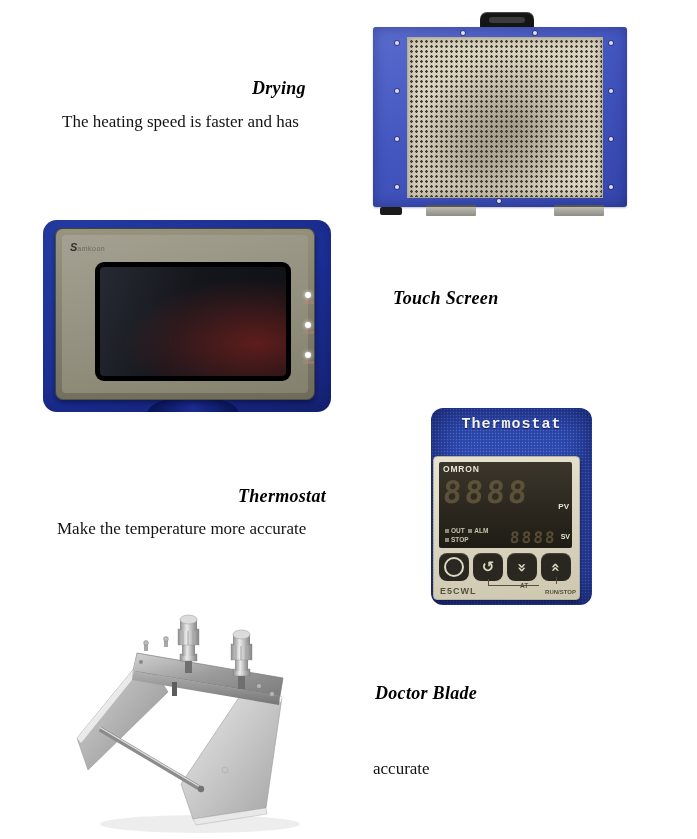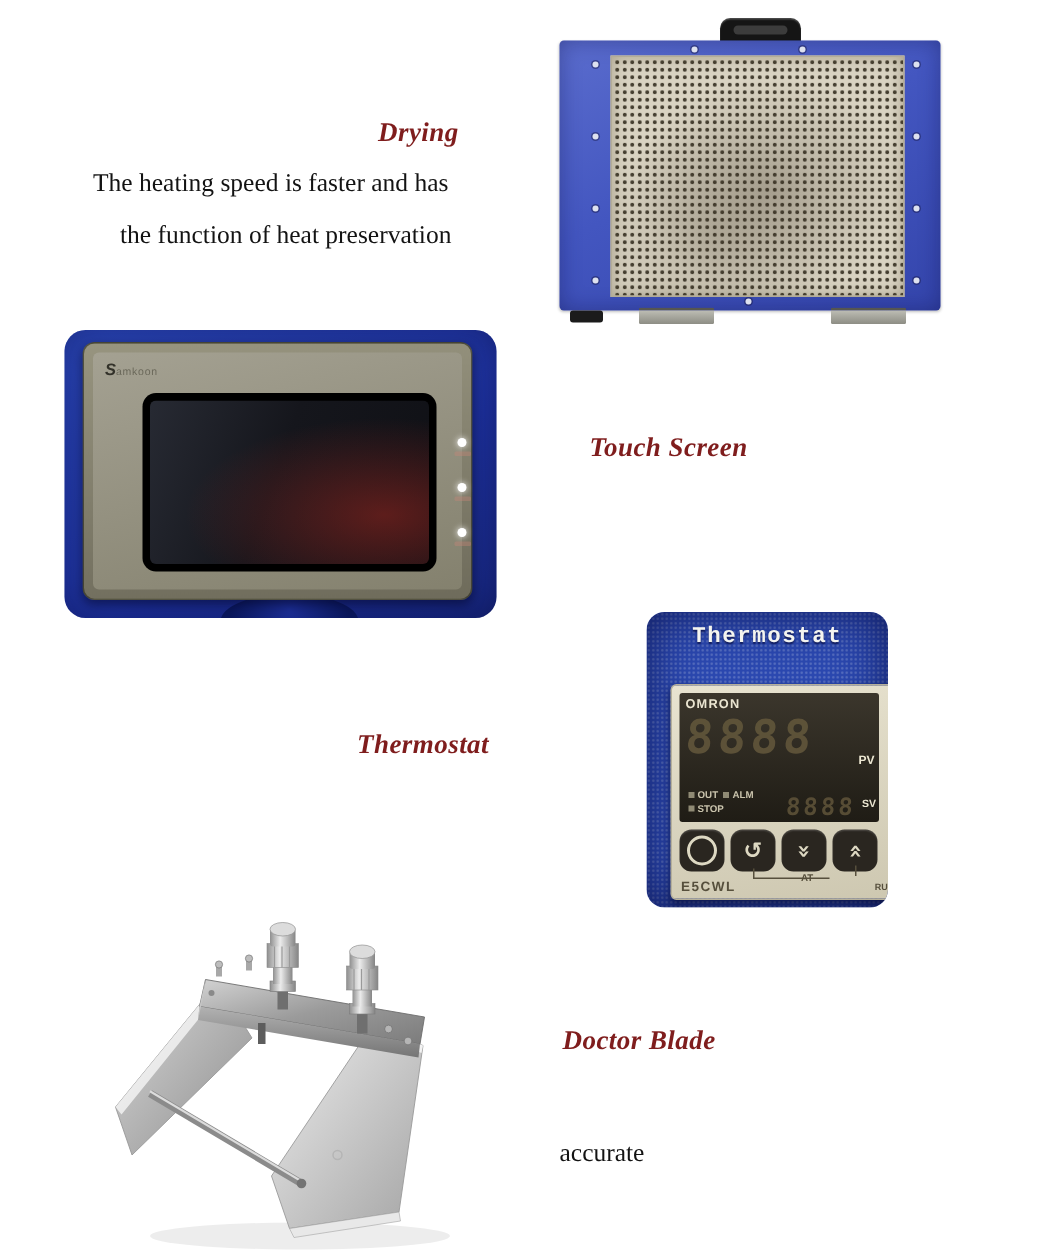--- a/index.html
+++ b/index.html
@@ -1,20 +1,20 @@
 <!DOCTYPE html>
 <html><head>
 <meta charset="utf-8">
 <style>
   html,body{margin:0;padding:0;background:#fff;}
   .canvas{position:relative;width:697px;height:839px;background:#ffffff;overflow:hidden;
           font-family:"Liberation Serif",serif;}
   
   .f-title{position:absolute;white-space:nowrap;font-style:italic;font-weight:bold;
-           font-size:18px;color:#7f1d1d;letter-spacing:.3px;}
+           font-size:18px;color:#000000;letter-spacing:.3px;}
   .f-line{position:absolute;white-space:nowrap;font-weight:normal;font-size:17px;color:#131313;}
   #f1-title{left:252px;top:78px;}
   #f1-l1{left:62px;top:112px;}
   #f1-l2{left:80px;top:147px;}
   #f2-title{left:393px;top:288px;}
   #f2-l1{left:373px;top:323px;}
   #f3-title{left:238px;top:486px;}
   #f3-l1{left:57px;top:519px;}
   #f4-title{left:375px;top:683px;}
   #f4-l1{left:373px;top:722px;}
@@ -69,23 +69,23 @@
 
   
   .photo-thermo{position:absolute;left:431px;top:408px;width:161px;height:197px;border-radius:12px;
       background-color:#2b48b0;
       background-image:radial-gradient(rgba(255,255,255,.22) .5px,rgba(255,255,255,0) 1.1px);
       background-size:3px 3px;
       box-shadow:inset 0 0 34px rgba(2,2,45,.65);overflow:hidden;}
   .th-caption{position:absolute;left:0;right:0;top:8px;text-align:center;
       font-family:"Liberation Mono",monospace;font-weight:bold;font-size:15px;color:#f4f4ef;
       letter-spacing:1px;text-shadow:0 1px 1px rgba(0,0,40,.6);}
-  .th-ctrl{position:absolute;left:16px;top:48px;width:145px;height:142px;border-radius:4px;
+  .th-ctrl{position:absolute;left:2px;top:48px;width:145px;height:142px;border-radius:4px;
       background:linear-gradient(170deg,#e8e3d0,#cdc7b0);border:1px solid #b6b09a;
-      box-shadow:0 3px 6px rgba(0,0,30,.55);padding-left:24px;}
+      box-shadow:0 3px 6px rgba(0,0,30,.55);}
   .th-disp{position:absolute;left:5px;top:5px;width:133px;height:86px;border-radius:2px;
       background:linear-gradient(#3b362c,#1f1c15);}
   .th-omron{position:absolute;left:4px;top:2px;font-family:"Liberation Sans",sans-serif;
       font-weight:bold;font-size:8.5px;color:#eae5d1;letter-spacing:.8px;}
   .th-pvdigits{position:absolute;left:4px;top:12px;font-family:"DejaVu Sans Mono",monospace;
       font-weight:bold;font-size:31px;color:rgba(100,88,60,.85);letter-spacing:3px;transform:skewX(-4deg);}
   .th-pv{position:absolute;right:3px;top:40px;font-family:"Liberation Sans",sans-serif;
       font-weight:bold;font-size:8px;color:#ece7d2;}
   .th-ind{position:absolute;left:6px;font-family:"Liberation Sans",sans-serif;
       font-size:6.5px;font-weight:bold;color:#c9c3ac;}
@@ -116,21 +116,20 @@
   
   .photo-blade{position:absolute;left:50px;top:600px;width:290px;height:239px;}
 </style>
 </head>
 <body>
 
 <div class="canvas">
 
   <div class="f-title" id="f1-title">Drying</div>
   <div class="f-line" id="f1-l1">The heating speed is faster and has</div>
-  <div class="f-line" id="f1-l2">the function of heat preservation</div>
 
   <div class="photo-drying">
     <div class="dry-handle">
         <div class="dry-handle-slot"></div>
       </div>
     <div class="dry-box">
       <div class="dry-panel">
         <div class="dry-panel-stain"></div>
       </div>
       <div class="screw" style="left:22px;top:14px;"></div>
@@ -166,20 +165,21 @@
         <div class="ts-led-label" style="top:66px;"></div>
         <div class="ts-led" style="top:87px;"></div>
         <div class="ts-led-label" style="top:96px;"></div>
         <div class="ts-led" style="top:117px;"></div>
         <div class="ts-led-label" style="top:126px;"></div>
       </div>
     </div>
   </div>
 
   <div class="f-title" id="f3-title">Thermostat</div>
+  <div class="f-line" id="f3-l1">Make the temperature more accurate</div>
 
   <div class="photo-thermo">
     <div class="th-caption">Thermostat</div>
     <div class="th-ctrl">
       <div class="th-disp">
         <div class="th-omron">OMRON</div>
         <div class="th-pvdigits">8888</div>
         <div class="th-pv">PV</div>
         <div class="th-ind th-ind-row1">
           <span class="sq"></span><span>OUT</span>

